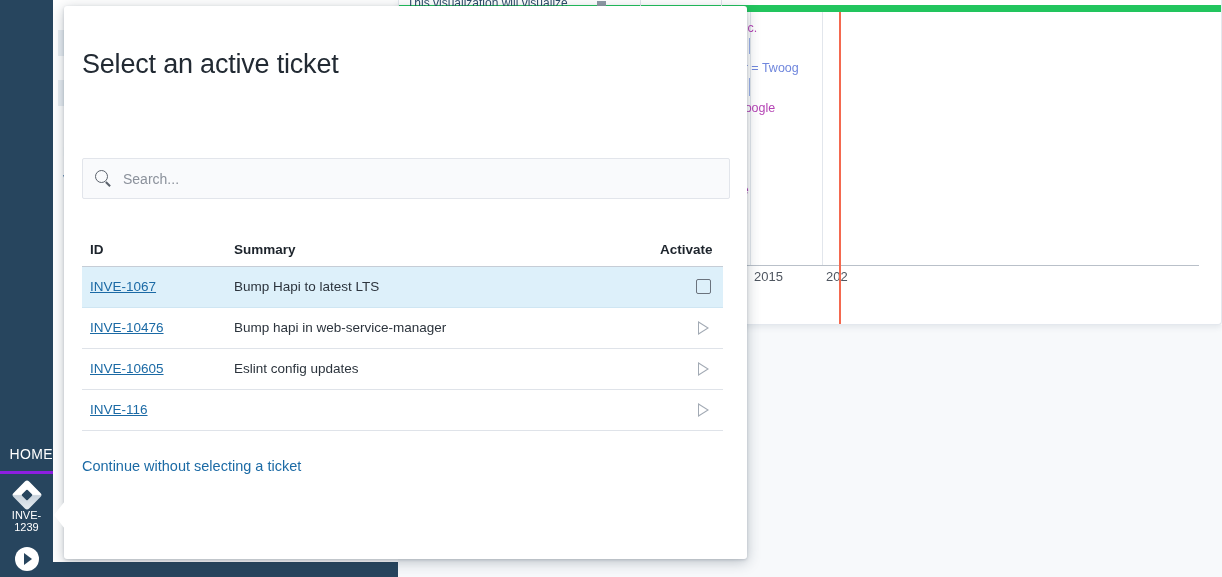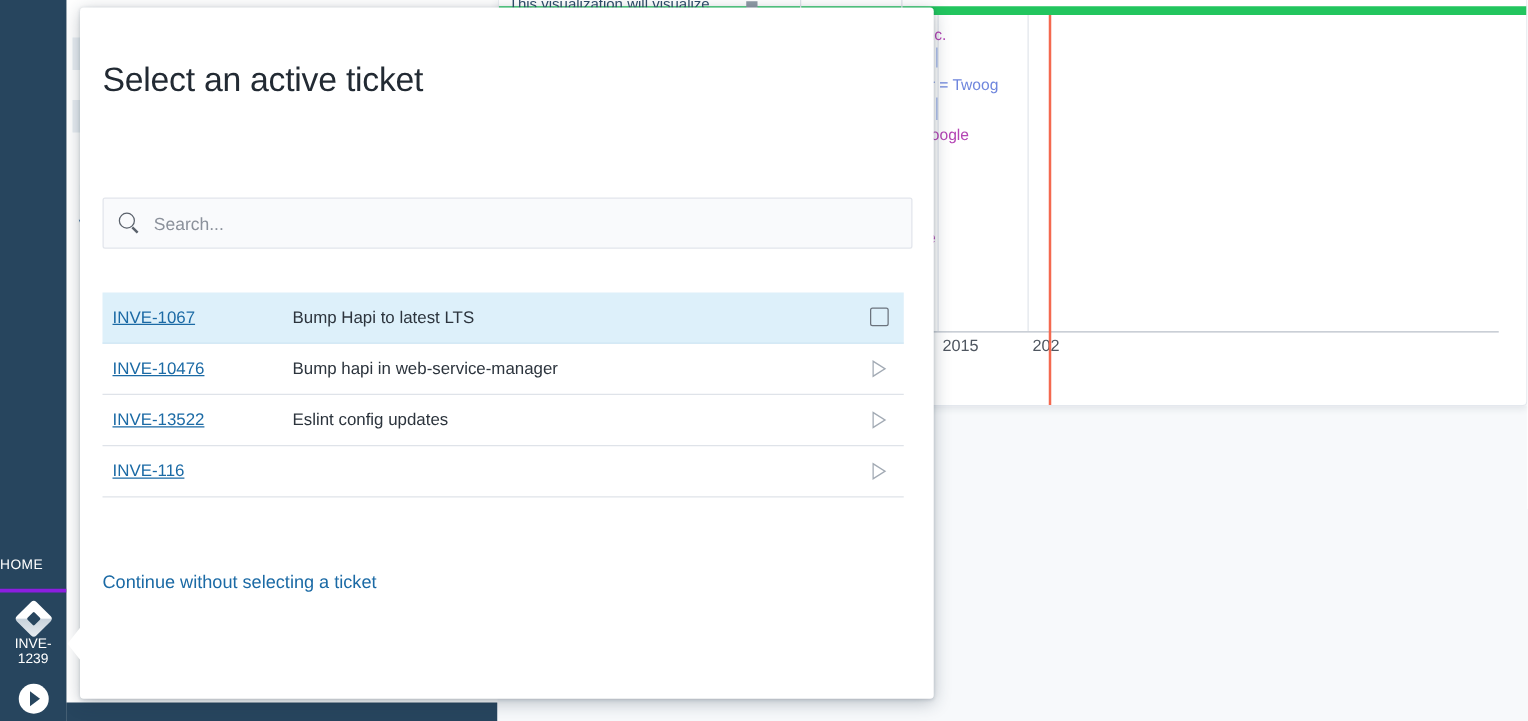--- a/index.html
+++ b/index.html
@@ -15,21 +15,21 @@
   .app-sidebar {
     position: absolute; left: 0; top: 0; width: 53px; height: 577px;
     background: #223c52;
   }
   .app-sidebar-inner {
     position: absolute; left: 0; top: 0; width: 53px; height: 577px;
     background: #27455e;
   }
   .sidebar-home {
     position: absolute; left: 0; top: 446px; width: 53px;
-    text-align: left; color: #ffffff; font-size: 11px; letter-spacing: .4px;
+    text-align: right; color: #ffffff; font-size: 14px; letter-spacing: .4px;
   }
   .sidebar-divider {
     position: absolute; left: 0; top: 471px; width: 53px; height: 3px;
     background: #8c1ee0;
   }
   .sidebar-ticket {
     position: absolute; left: 0; top: 484px; width: 53px; text-align: center;
     color: #ffffff; font-size: 11px; line-height: 12px;
   }
   .sidebar-ticket .diamond {
@@ -397,39 +397,44 @@
     <div class="modal-body">
 
       <div class="modal-title">Select an active ticket</div>
 
       <div class="search-wrap">
         <span class="search-icon"></span>
         <input class="search-input" type="text" placeholder="Search..." style="">
       </div>
 
       <div class="tbl">
+        <div class="tbl-head">
+          <div class="th id">ID</div>
+          <div class="th summary">Summary</div>
+          <div class="th activate">Activate</div>
+        </div>
 
         <div class="tbl-row sel">
           <a class="cell-id" href="#">INVE-1067</a>
           <div class="cell-summary">Bump Hapi to latest LTS</div>
           <div class="cell-act">
             <span class="chk"></span>
           </div>
         </div>
 
         <div class="tbl-row">
           <a class="cell-id" href="#">INVE-10476</a>
           <div class="cell-summary">Bump hapi in web-service-manager</div>
           <div class="cell-act">
             <span class="play-tri"></span>
           </div>
         </div>
 
         <div class="tbl-row">
-          <a class="cell-id" href="#">INVE-13522</a>
+          <a class="cell-id" href="#">INVE-10605</a>
           <div class="cell-summary">Eslint config updates</div>
           <div class="cell-act">
             <span class="play-tri"></span>
           </div>
         </div>
 
         <div class="tbl-row">
           <a class="cell-id" href="#">INVE-116</a>
           <div class="cell-act">
             <span class="play-tri"></span>

